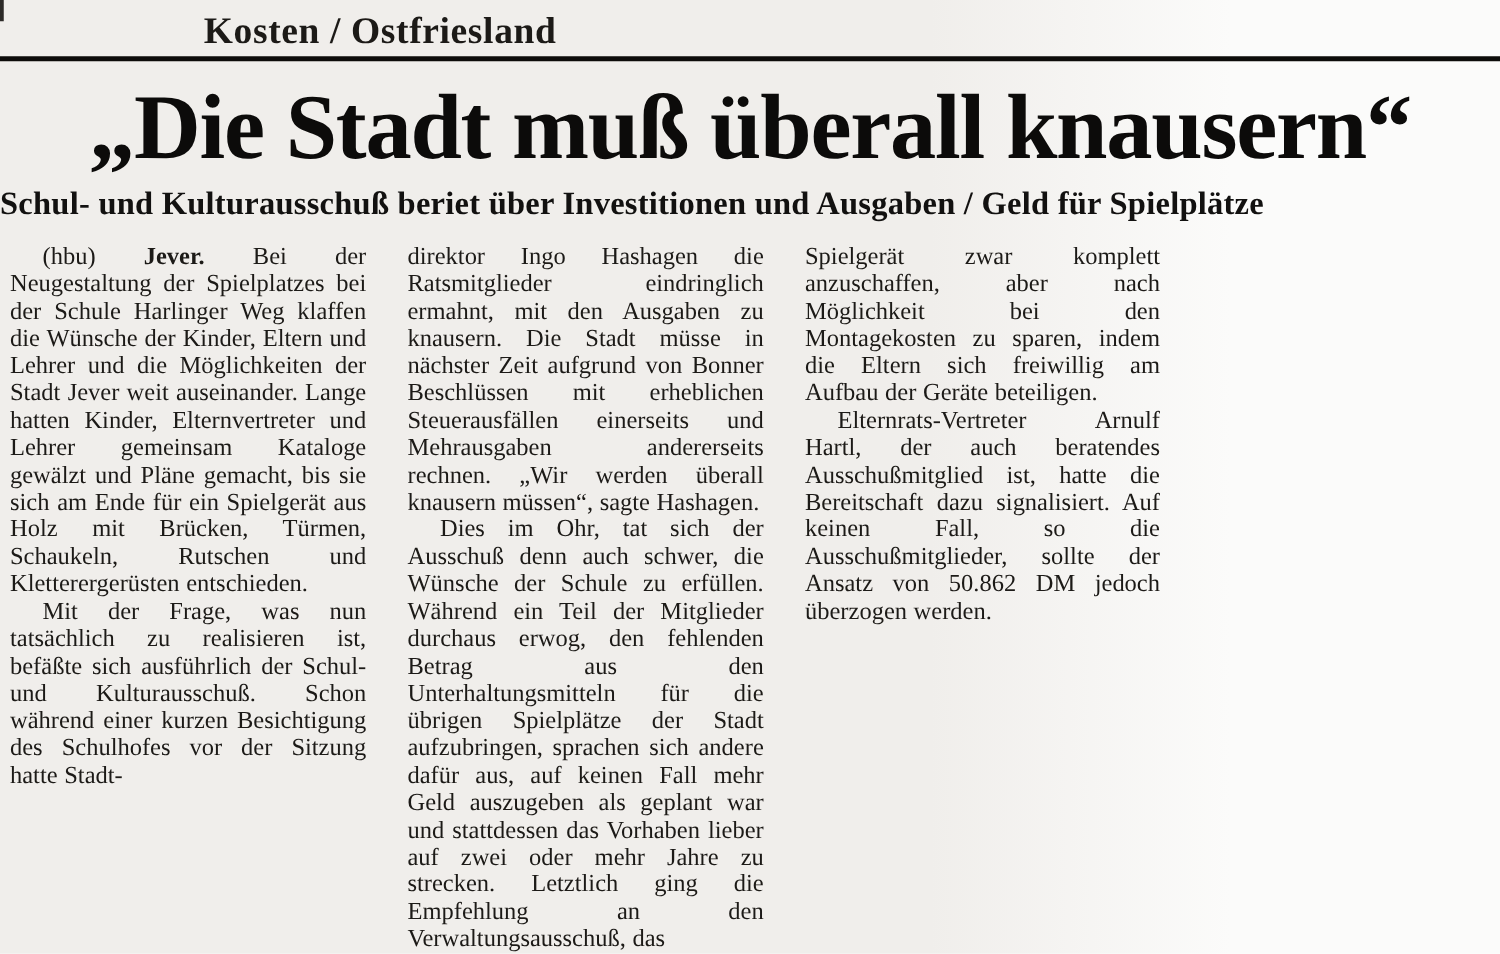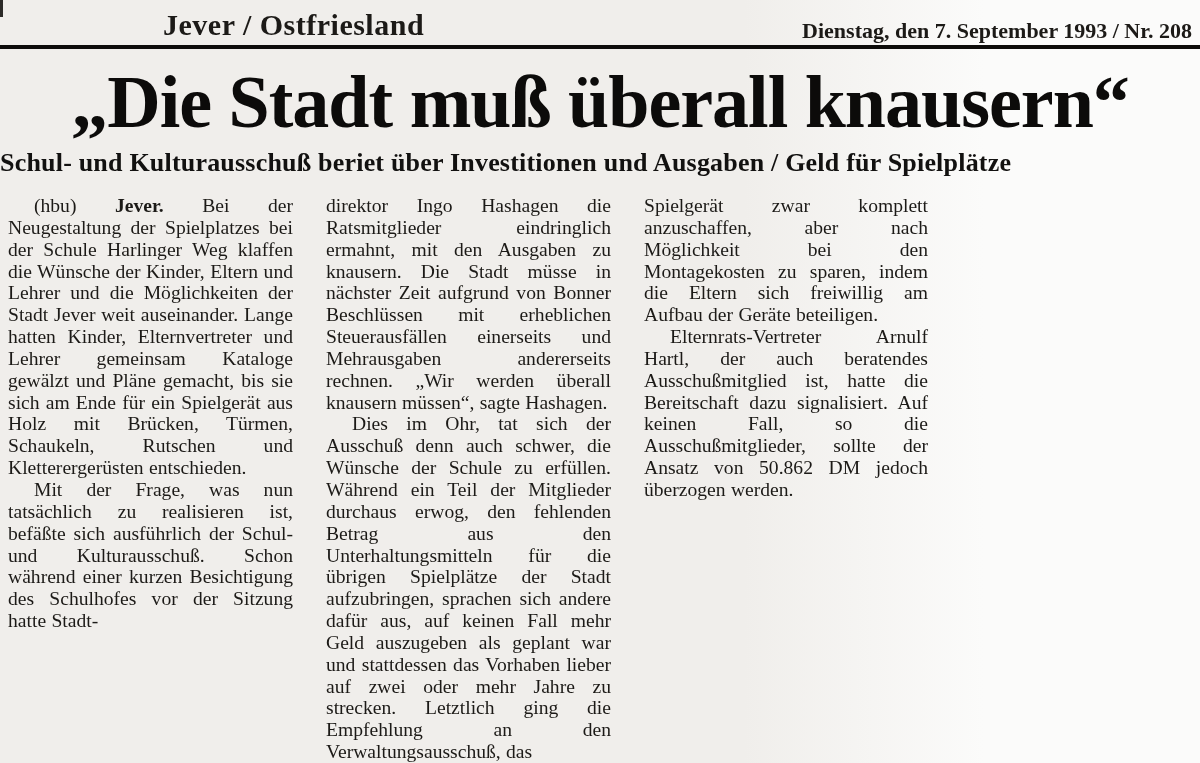--- a/index.html
+++ b/index.html
@@ -96,22 +96,21 @@
   }
 </style>
 </head>
 <body>
 
 <div class="page">
 
   <div class="scan-tick"></div>
 
   <header class="masthead">
-    <div class="masthead-section">Jever / Ostfriesland</div>
-    <div class="masthead-dateline">Dienstag, den 7. September 1993 / Nr. 208</div>
+    <div class="masthead-section">Kosten / Ostfriesland</div>
   </header>
 
   <h1 class="headline">„Die Stadt muß überall knausern“</h1>
 
   <h2 class="subheadline">Schul- und Kulturausschuß beriet über Investitionen und Ausgaben / Geld für Spielplätze</h2>
 
   <main class="article-body">
 
     <div class="col">
       <p class="para indent">

